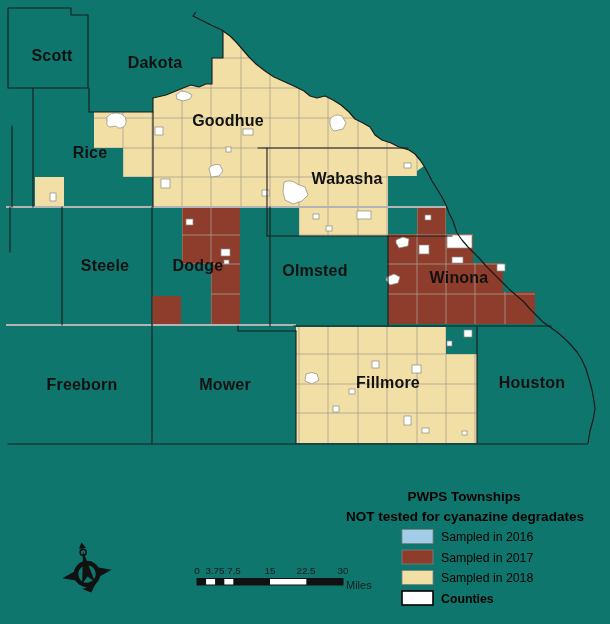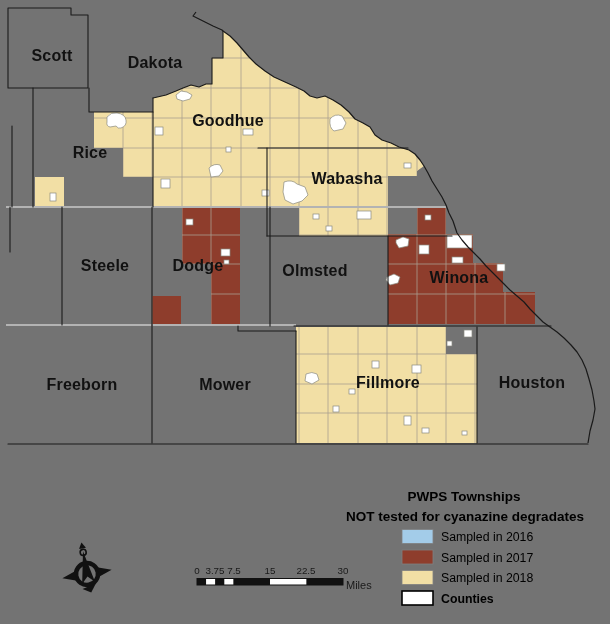--- a/index.html
+++ b/index.html
@@ -1,16 +1,16 @@
 <!DOCTYPE html>
 <html><head>
 <meta charset="utf-8">
 <style>
   html,body{margin:0;padding:0;background:#fff;}
-  .canvas{position:relative;width:610px;height:624px;background:#737373;overflow:hidden;
+  .canvas{position:relative;width:610px;height:624px;background:#0f766e;overflow:hidden;
           font-family:"Liberation Sans", sans-serif;}
   svg{display:block;}
   .county-label{font-family:"Liberation Sans", sans-serif;font-weight:bold;font-size:16px;
                 fill:#111;letter-spacing:.2px;text-anchor:middle;}
   .legend-title{font-family:"Liberation Sans", sans-serif;font-weight:bold;font-size:13.5px;
                 fill:#000;text-anchor:middle;}
   .legend-item-label{font-family:"Liberation Sans", sans-serif;font-size:12.3px;fill:#000;}
   .legend-item-label.bold{font-weight:bold;}
   .scalebar-tick{font-family:"Liberation Sans", sans-serif;font-size:9.8px;fill:#1a1a1a;text-anchor:middle;}
   .scalebar-unit{font-family:"Liberation Sans", sans-serif;font-size:11px;fill:#1a1a1a;}

